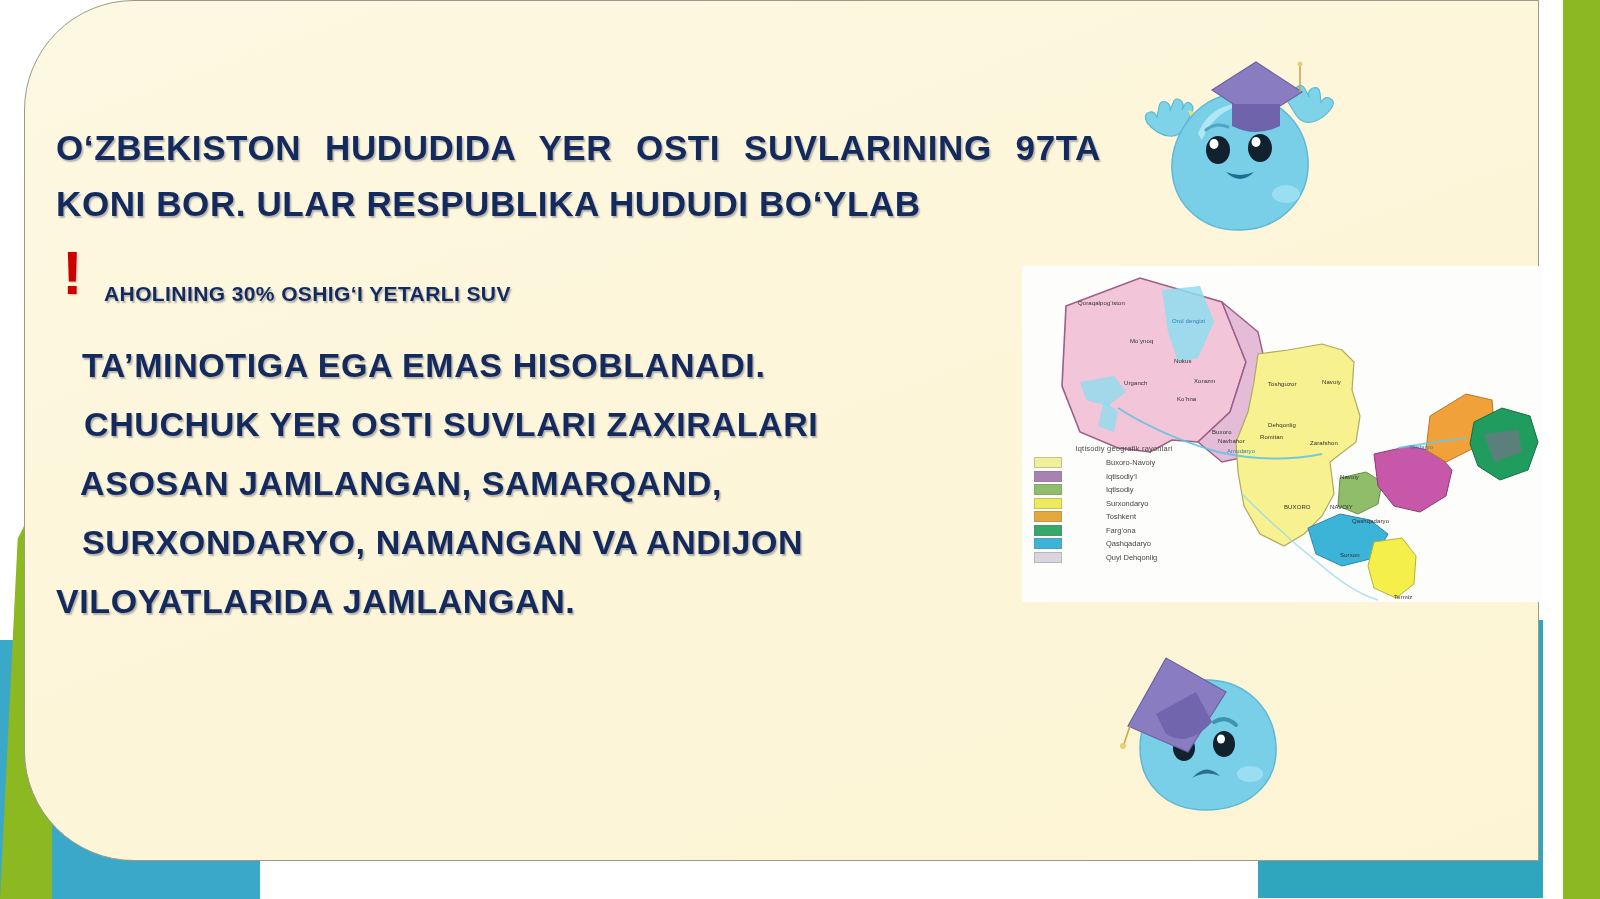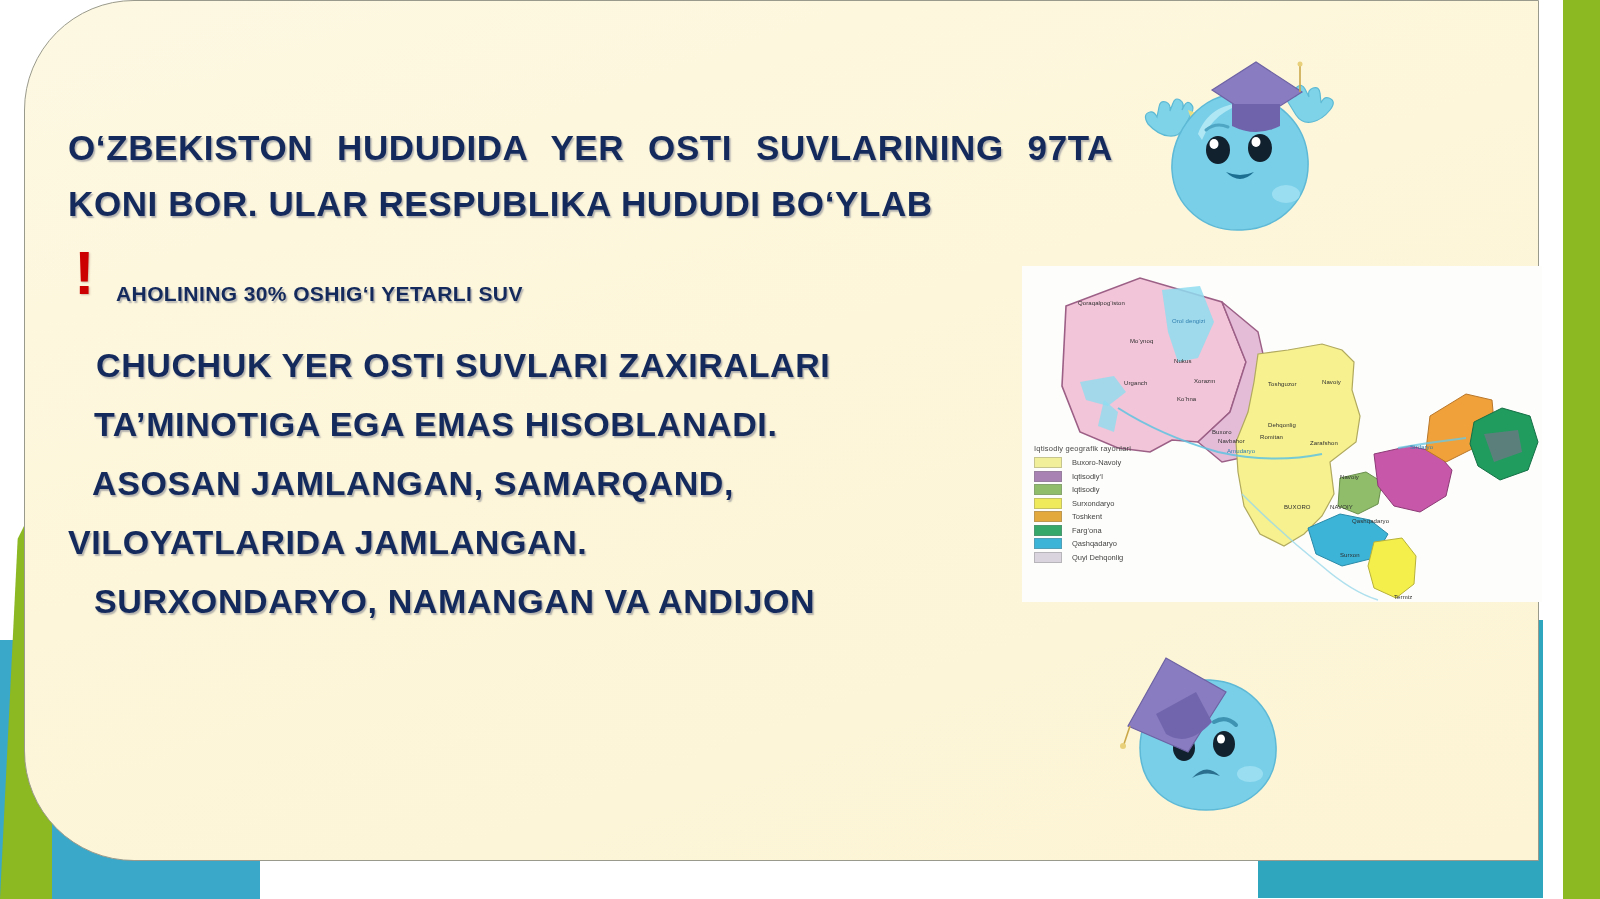--- a/index.html
+++ b/index.html
@@ -88,21 +88,21 @@
     border-top-left-radius: 110px;
     border-bottom-left-radius: 110px;
     border-top-right-radius: 0px;
     border-bottom-right-radius: 0px;
     box-sizing: border-box;
   }
 
   
   .text-area {
     position: absolute;
-    left: 68px;
+    left: 56px;
     top: 120px;
     width: 1000px;
   }
   .para {
     color: #142a5c;
     font-weight: bold;
     letter-spacing: 0.6px;
     text-shadow: 1.5px 1.5px 1.5px rgba(90,95,120,0.45);
   }
   .para-1 {
@@ -153,20 +153,21 @@
 
   
   .map-frame {
     position: absolute;
     left: 1022px;
     top: 266px;
     width: 520px;
     height: 336px;
     background: #bef264;
     overflow: hidden;
+    text-align: center;
   }
   .map-svg { display: block; width: 520px; height: 336px; }
 
   .legend {
     position: absolute;
     left: 12px;
     top: 178px;
     width: 180px;
     font-size: 7px;
     color: #3a3a3a;
@@ -175,20 +176,21 @@
     font-size: 7.5px;
     color: #4a4a4a;
     margin-bottom: 3px;
     letter-spacing: 0.2px;
     filter: blur(0.25px);
   }
   .legend-row {
     display: flex;
     align-items: center;
     height: 13.5px;
+    gap: 34px;
   }
   .legend-swatch {
     width: 26px;
     height: 9px;
     margin-right: 10px;
     flex: 0 0 auto;
     border: 0.5px solid rgba(120,120,120,0.35);
   }
   .legend-label {
     font-size: 7.5px;
@@ -234,25 +236,25 @@
     <div class="para para-1">
       <span>O‘ZBEKISTON  HUDUDIDA  YER  OSTI  SUVLARINING 97TA  KONI  BOR.  ULAR  RESPUBLIKA  HUDUDI  BO‘YLAB</span>
     </div>
 
     <div class="callout">
       <span class="excl">!</span>
       <span class="callout-line">AHOLINING 30% OSHIG‘I  YETARLI SUV</span>
     </div>
 
     <div class="para para-2">
+      <span class="ln ind-1">TA’MINOTIGA  EGA  EMAS  HISOBLANADI.</span>
       <span class="ln ind-2">CHUCHUK  YER  OSTI  SUVLARI  ZAXIRALARI</span>
-      <span class="ln ind-1">TA’MINOTIGA  EGA  EMAS  HISOBLANADI.</span>
       <span class="ln ind-3">ASOSAN  JAMLANGAN,  SAMARQAND,</span>
+      <span class="ln ind-4">SURXONDARYO,  NAMANGAN  VA  ANDIJON</span>
       <span class="ln ind-5">VILOYATLARIDA  JAMLANGAN.</span>
-      <span class="ln ind-4">SURXONDARYO,  NAMANGAN  VA  ANDIJON</span>
     </div>
   </div>
 
   <div class="map-frame">
     <svg class="map-svg" viewBox="0 0 520 336">
       <rect x="0" y="0" width="520" height="336" fill="#fdfdfb"></rect>
 
       <path d="M44,40 L118,12 L200,36 L224,96 L208,146 L176,176 L150,174 L128,186 L96,182 L58,166 L40,120 Z" fill="#f2c5d8" stroke="#9c5f86" stroke-width="1.6"></path>
 
       <path d="M200,36 L224,96 L208,146 L176,176 L200,196 L228,190 L236,150 L246,110 L236,66 Z" fill="#e4bcd8" stroke="#9c5f86" stroke-width="1.4"></path>

